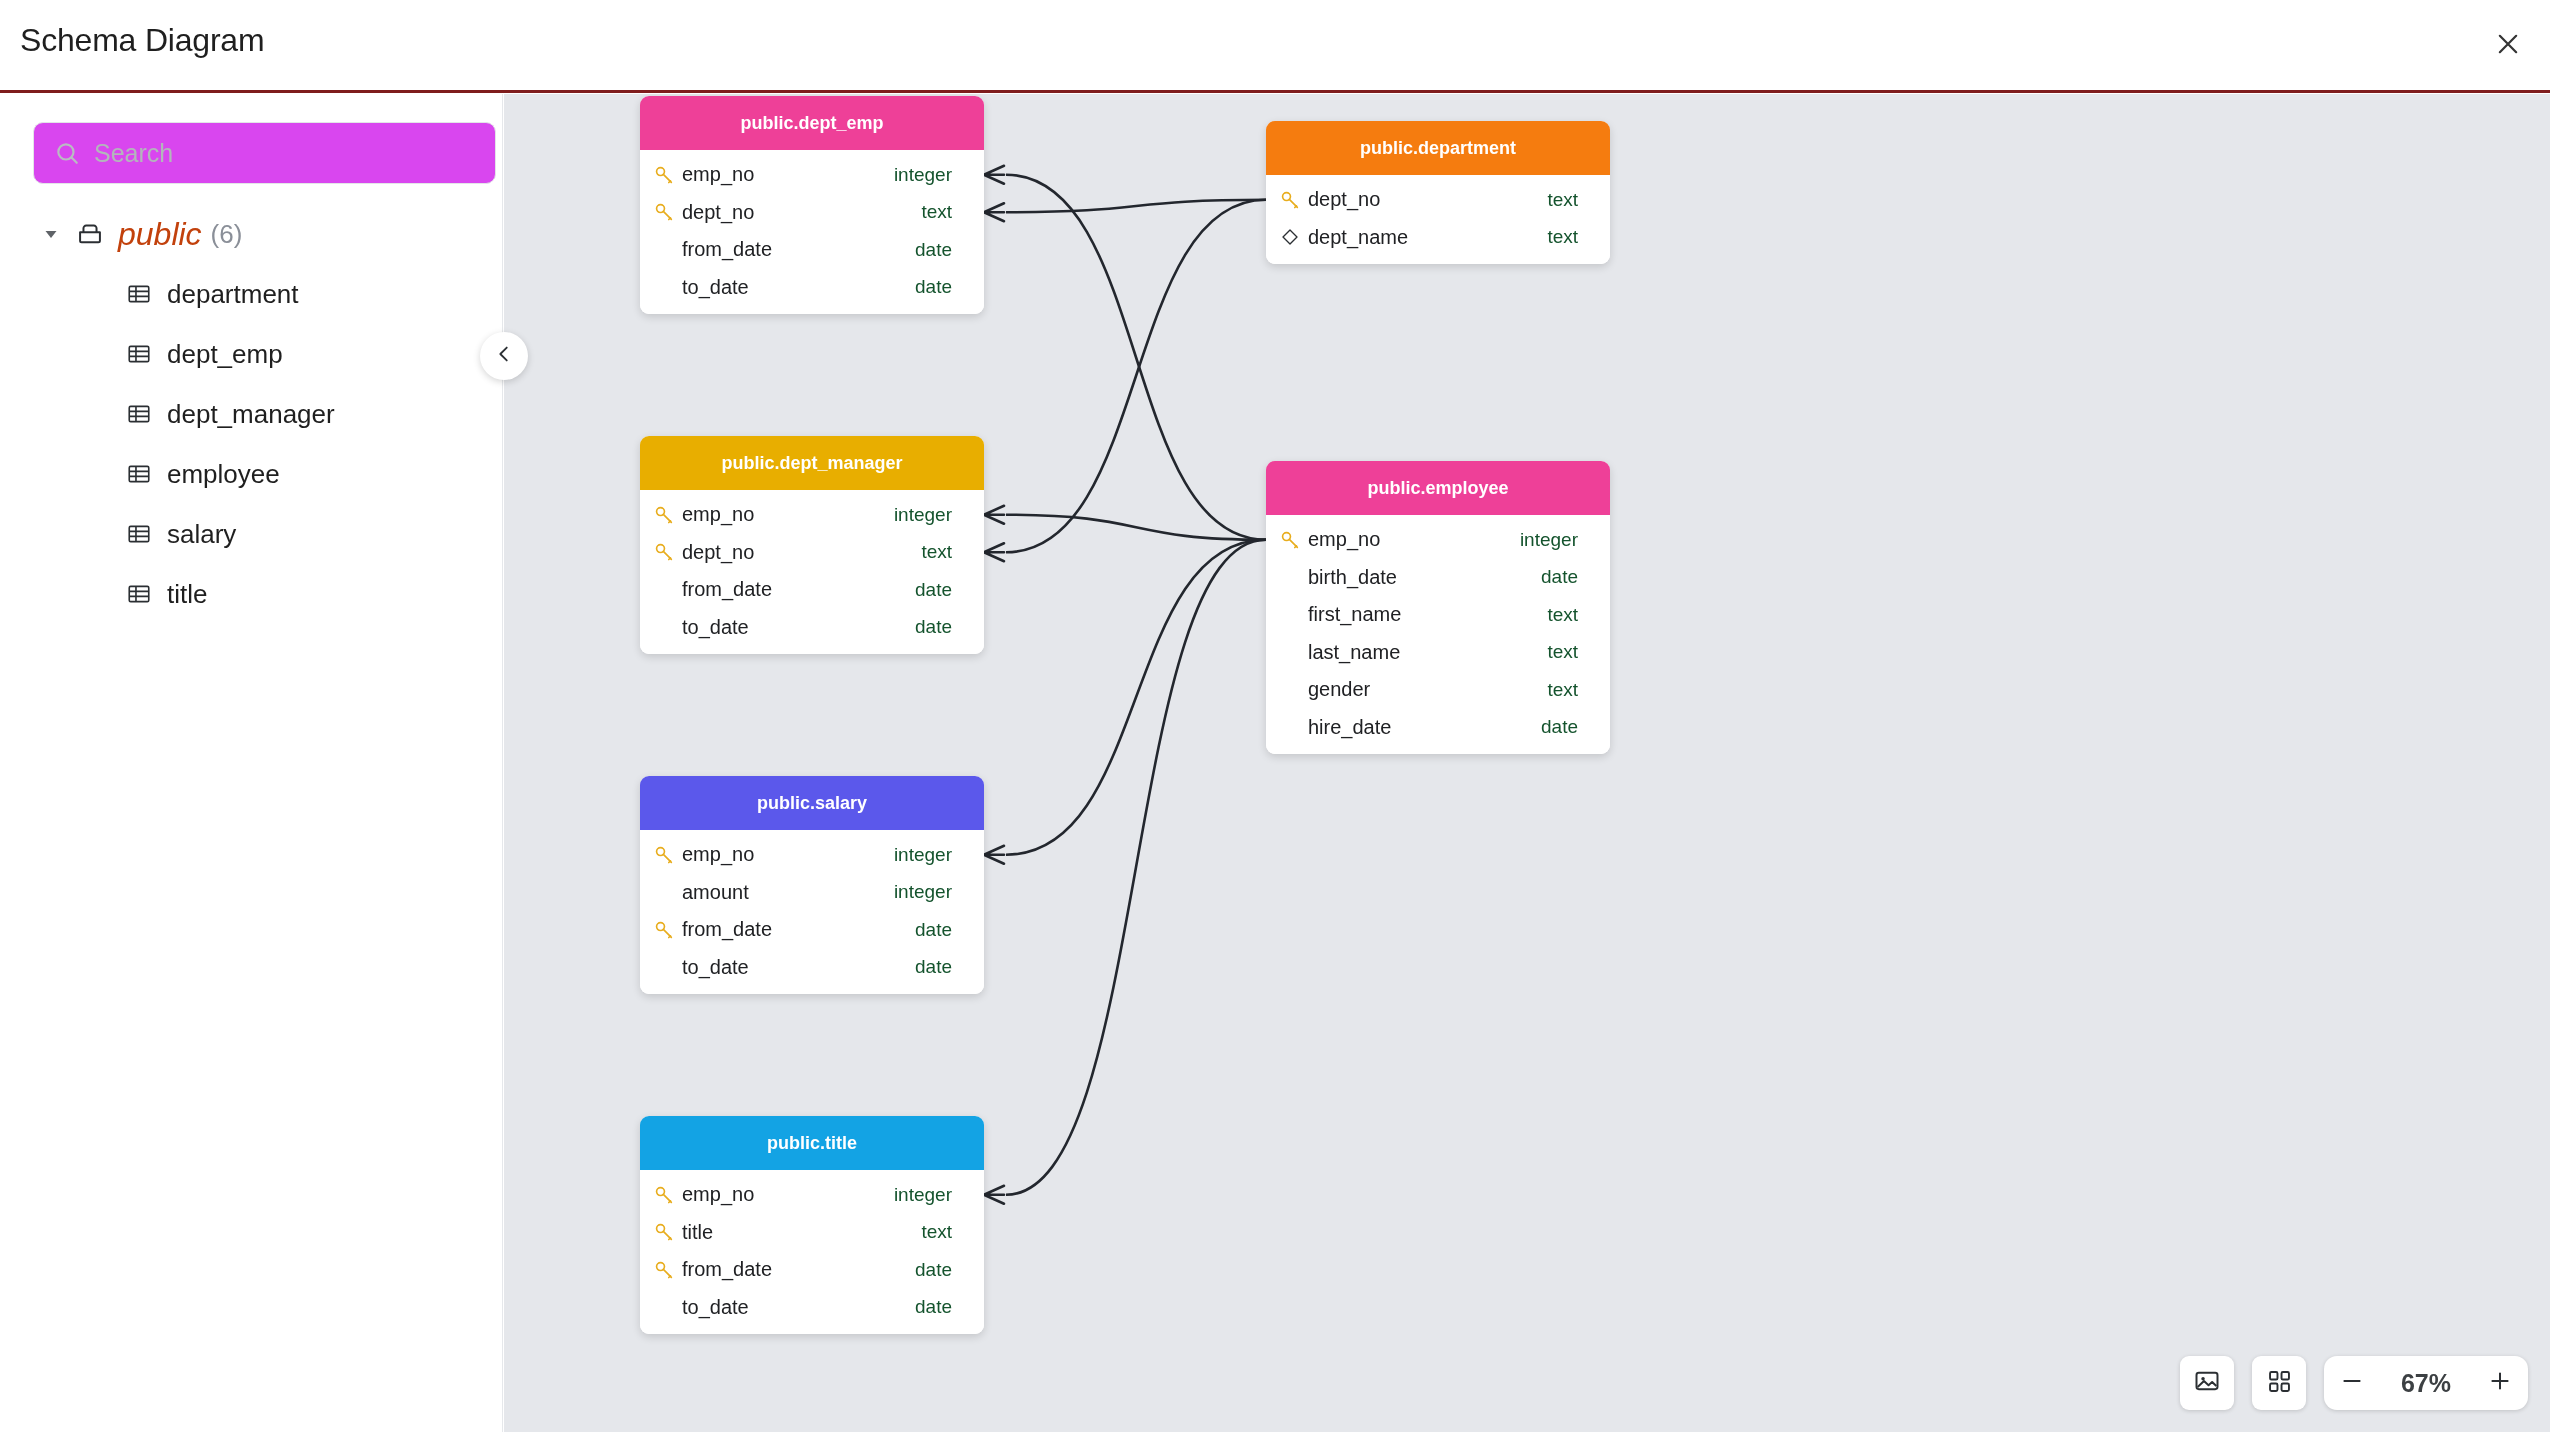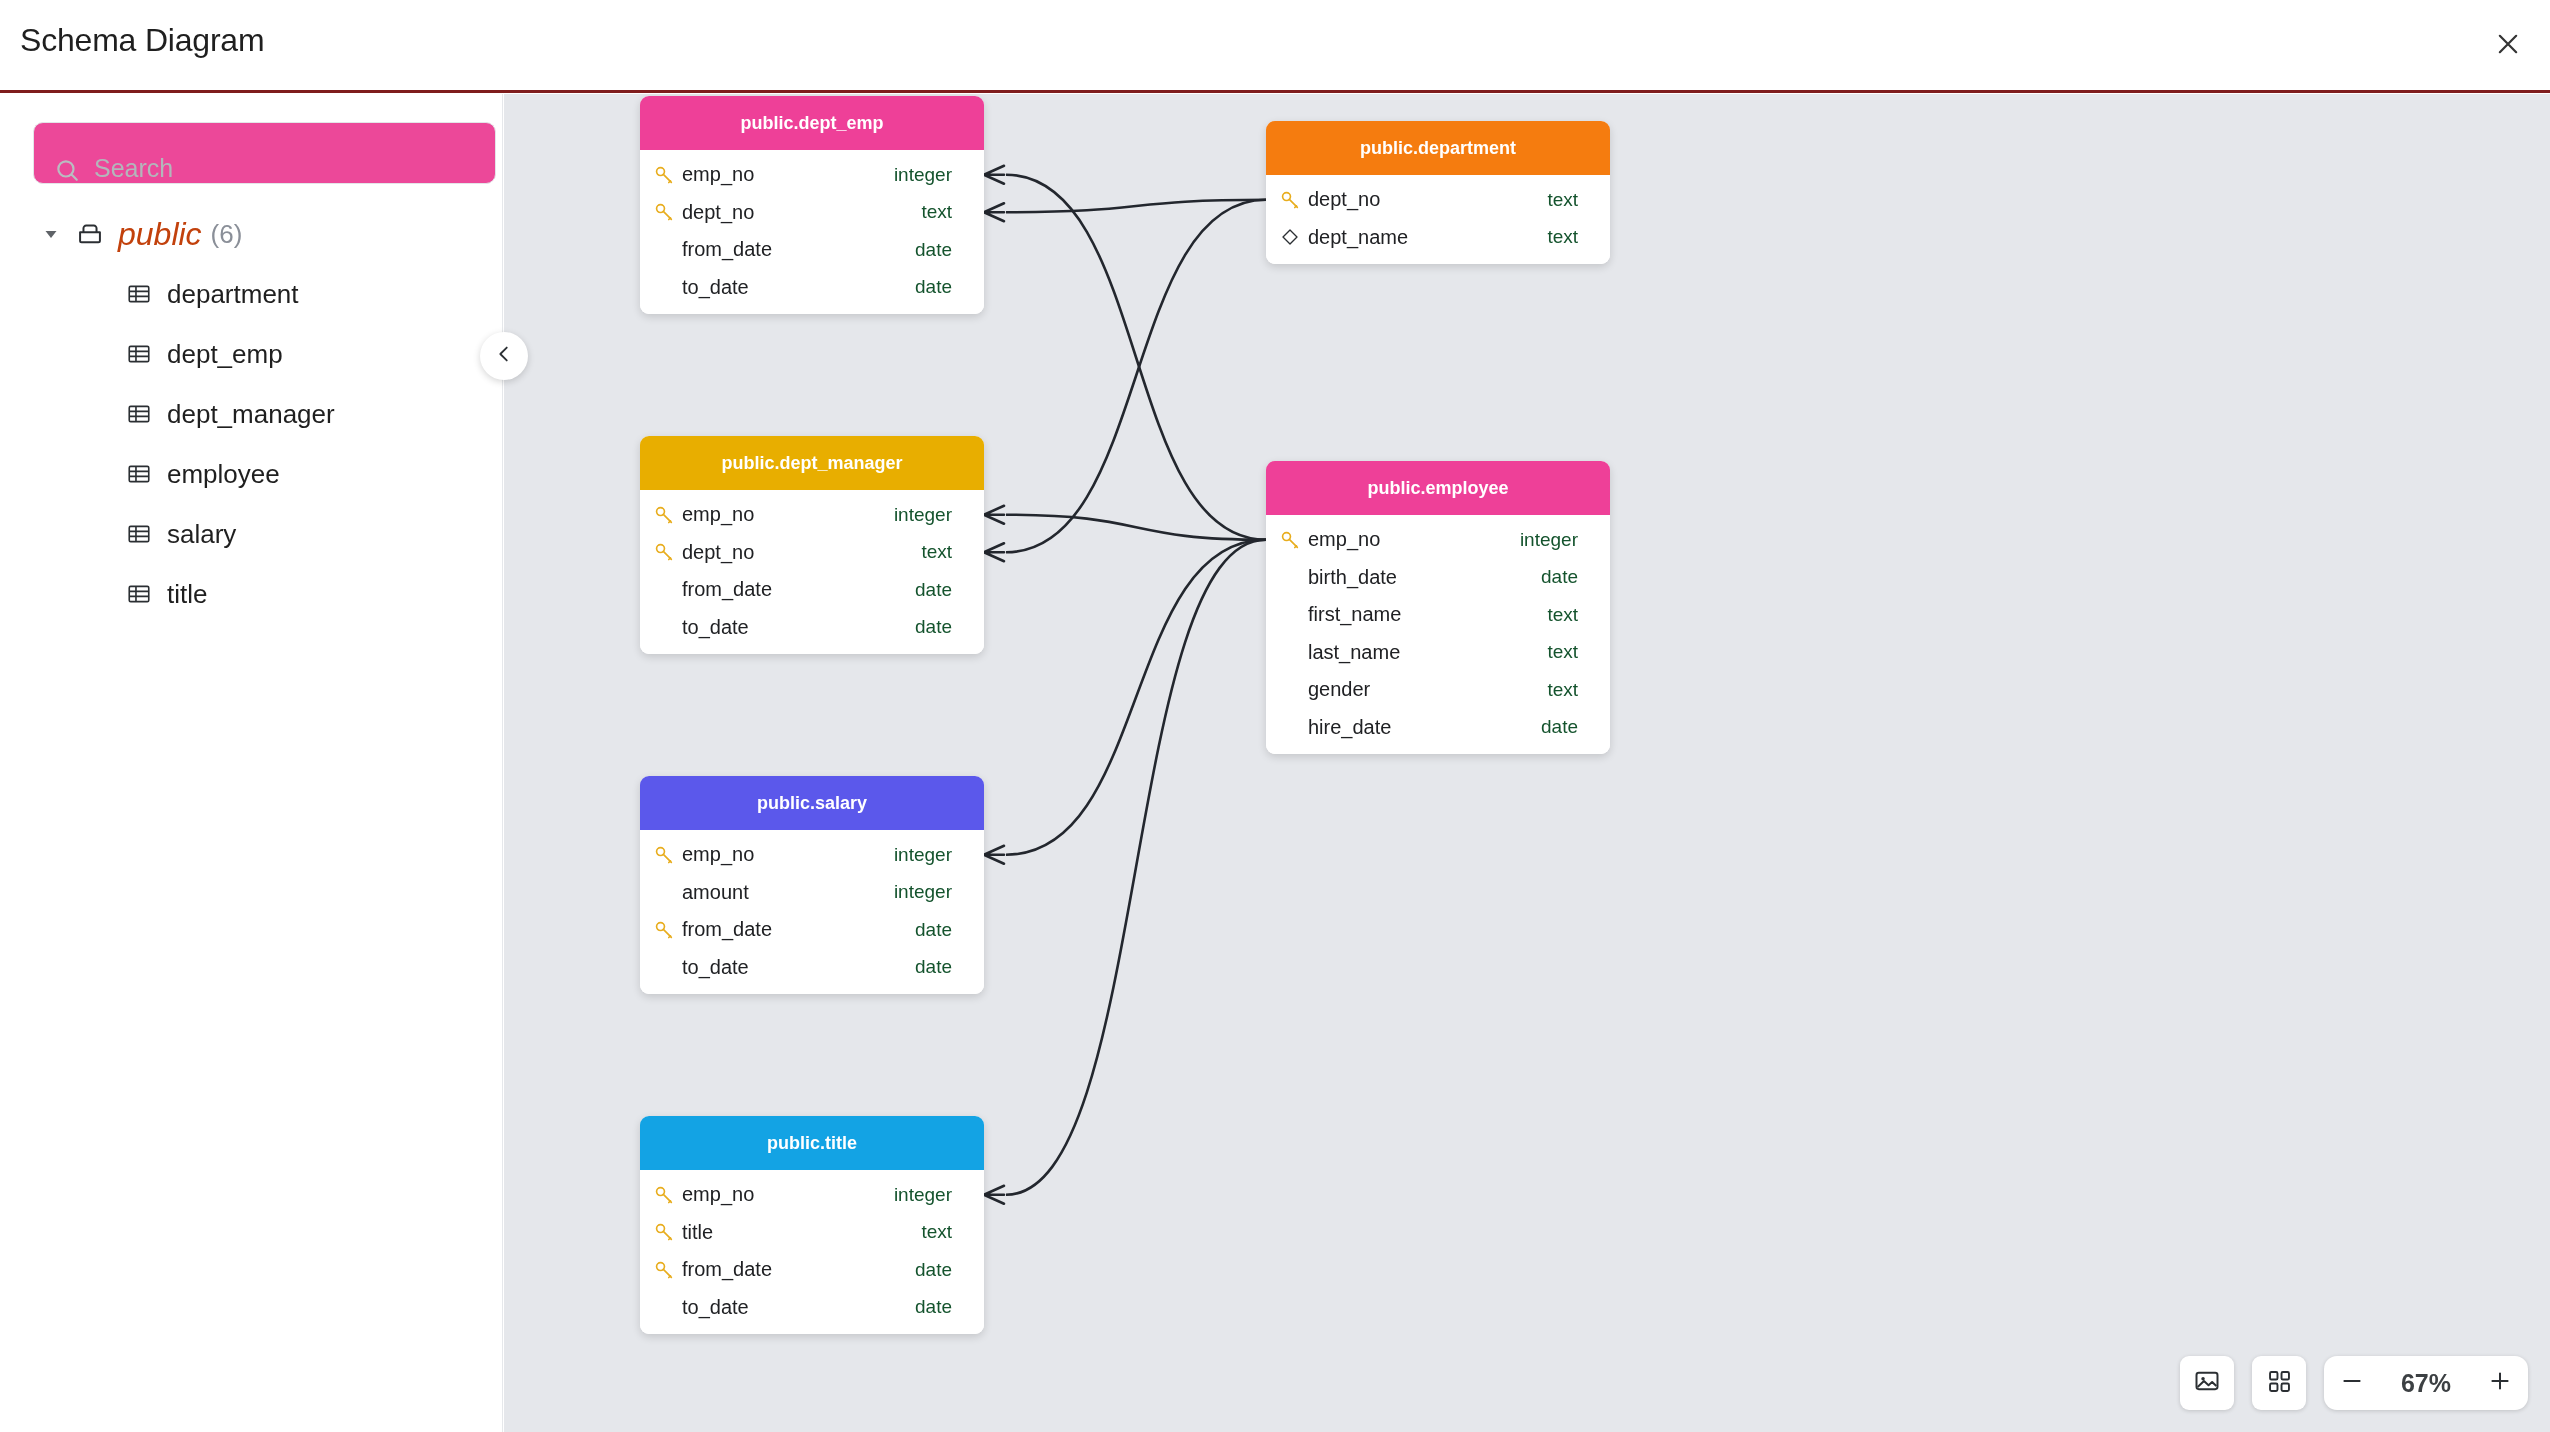--- a/index.html
+++ b/index.html
@@ -36,22 +36,22 @@
   .sidebar {
     position: absolute; left: 0; top: 94px;
     width: 503px; height: 1338px;
     background: #ffffff;
     border-right: 1px solid #e6e8eb;
   }
   .search-wrap {
     position: absolute; left: 33px; top: 28px;
     width: 463px; height: 62px;
     border: 1px solid #e3e5e8; border-radius: 10px;
-    background: #ec4899;
-    display: flex; align-items: flex-end;
+    background: #d946ef;
+    display: flex; align-items: center;
   }
   .search-icon {
     margin-left: 20px; margin-right: 14px;
     width: 26px; height: 26px; flex: 0 0 auto;
     display: flex; align-items: center; justify-content: center;
   }
   .search-input {
     border: none; outline: none; background: transparent;
     font-family: "Liberation Sans", sans-serif;
     font-size: 25px; color: #1f1f1f; width: 380px;

